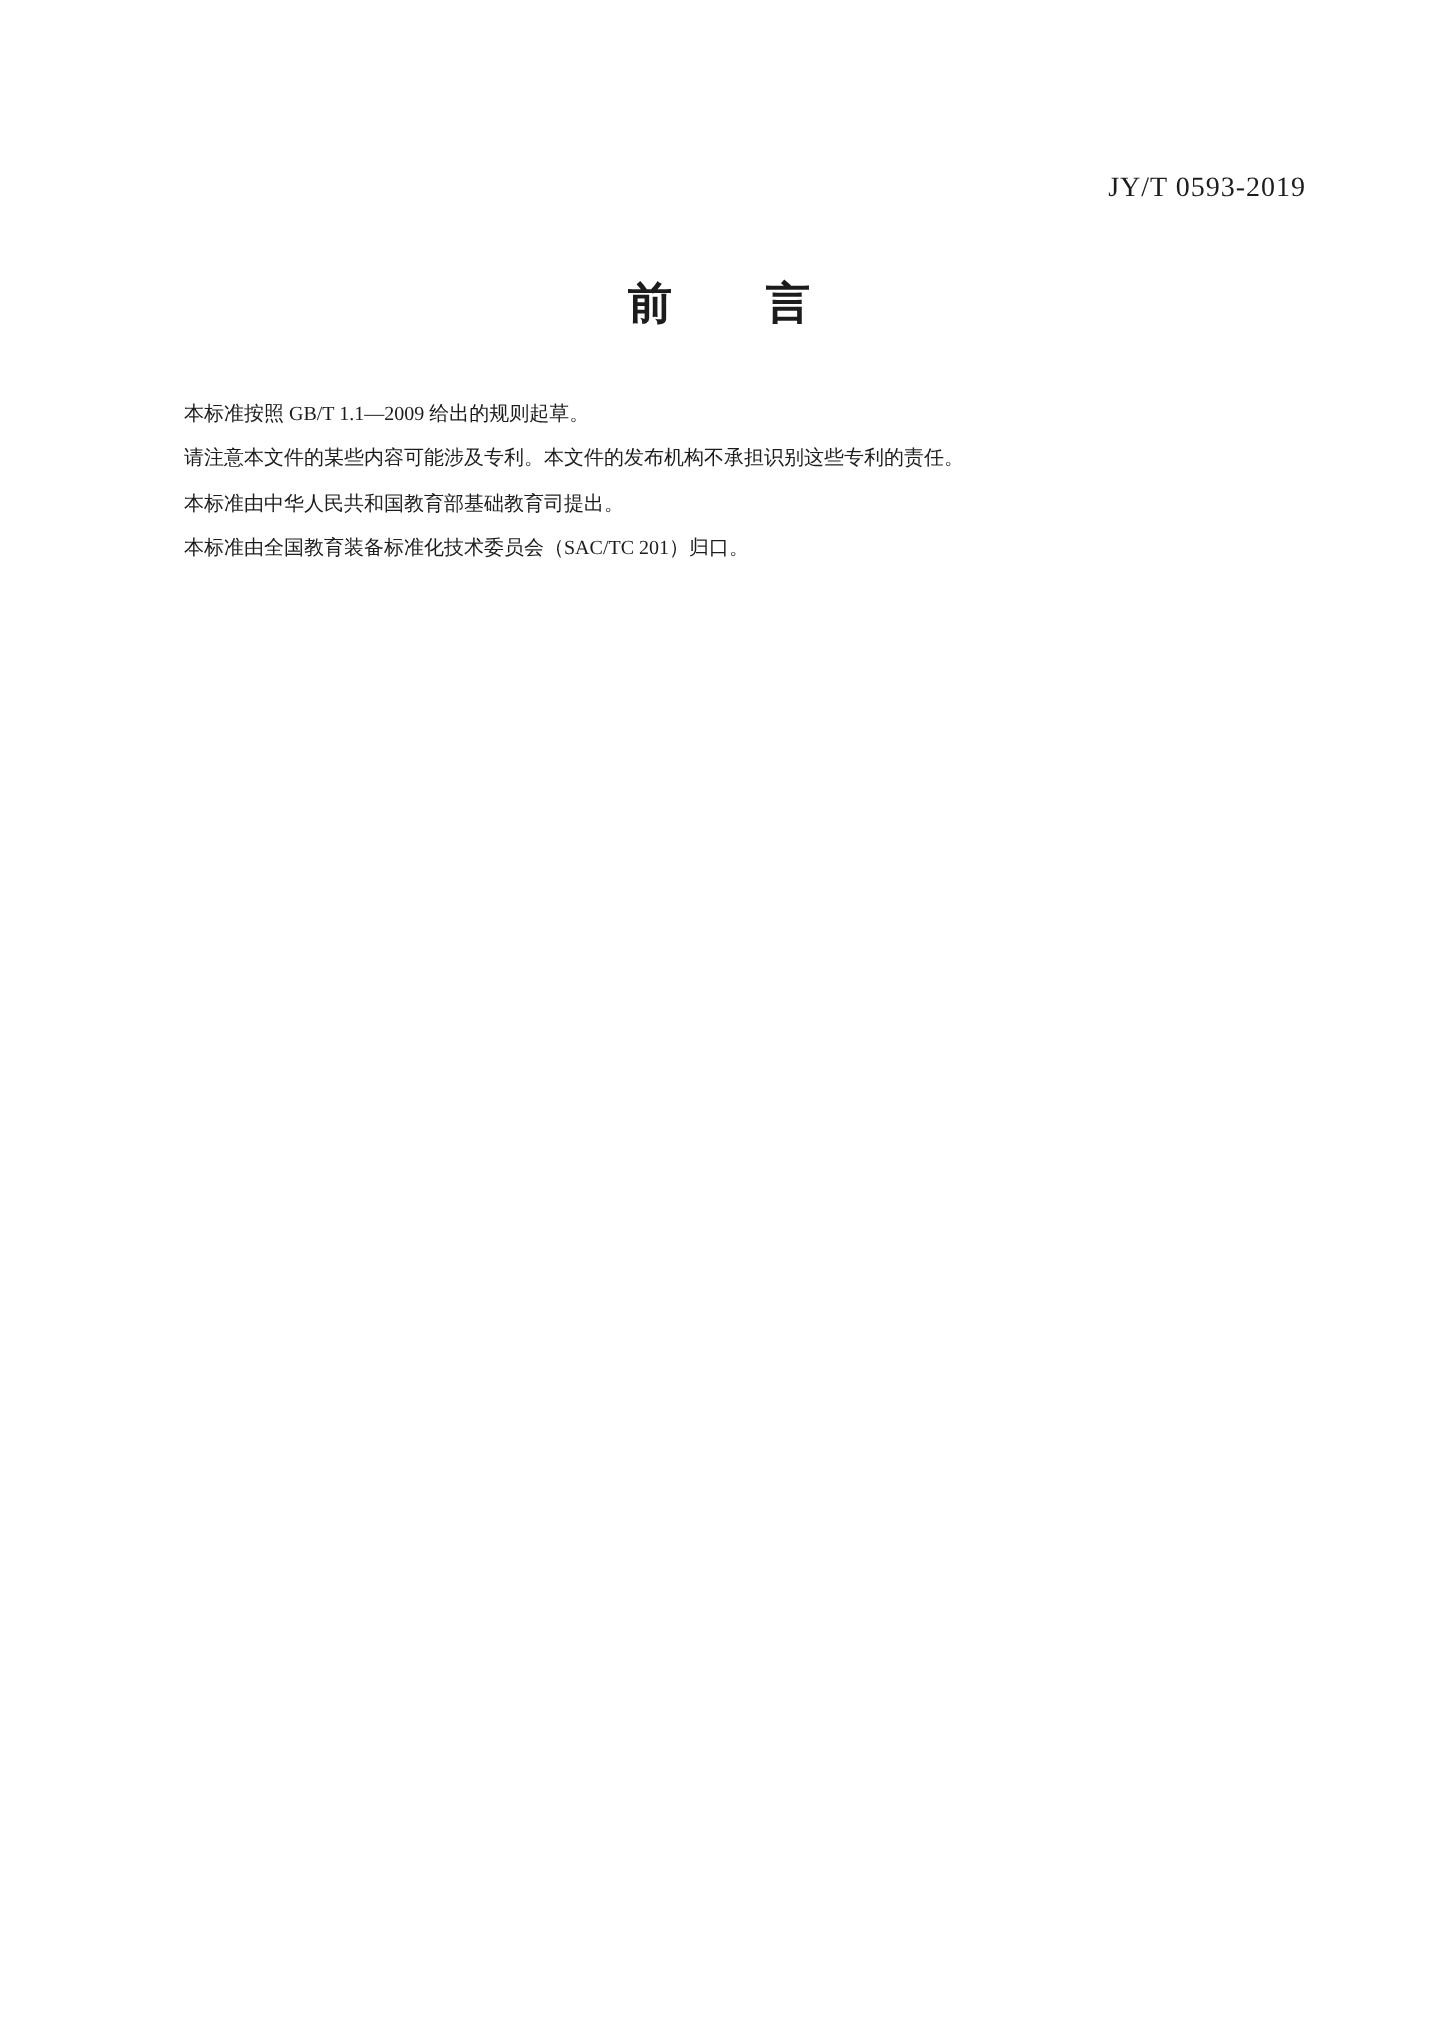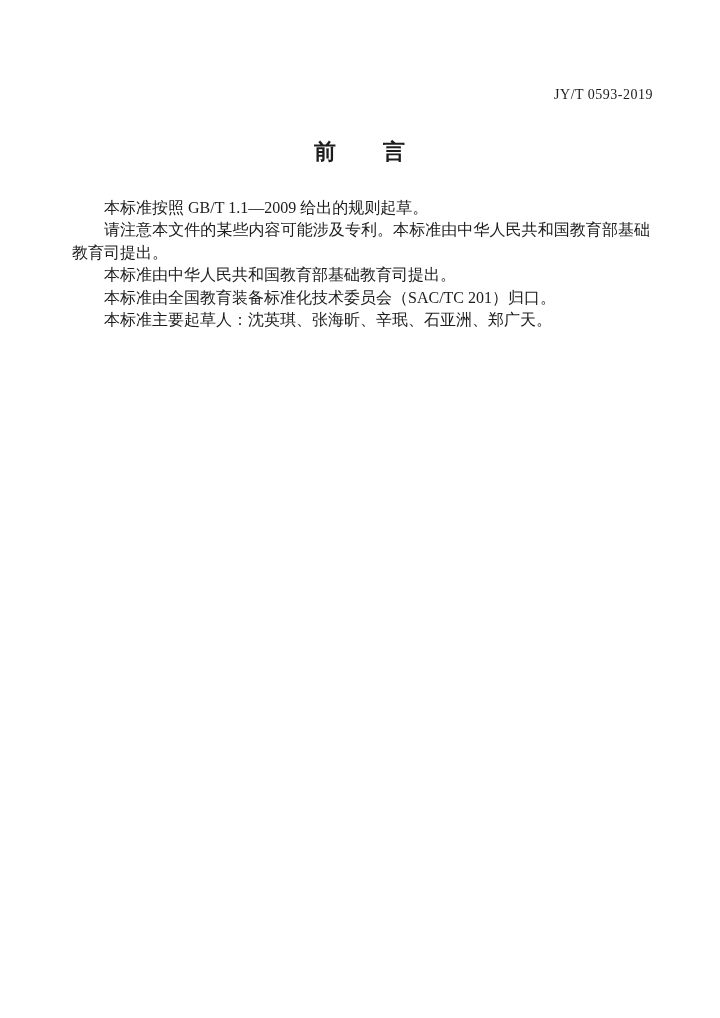--- a/index.html
+++ b/index.html
@@ -35,21 +35,21 @@
     font-weight: 600;
     font-family: "DejaVu Sans", "Liberation Sans", sans-serif;
     color: #1c1c1c;
     letter-spacing: 1px;
   }
   .body-text {
     position: absolute;
     top: 197px;
     left: 72px;
     width: 578px;
-    font-size: 16px;
+    font-size: 10px;
     line-height: 22.4px;
     text-align: justify;
     color: #1c1c1c;
   }
   .body-text p {
     margin: 0;
     padding: 0;
     text-indent: 2em;
   }
   .page-number {
@@ -64,21 +64,20 @@
 <body>
 
 <div class="page">
 
   <div class="doc-number">JY/T 0593-2019</div>
 
   <div class="doc-title">前　　言</div>
 
   <div class="body-text">
     <p>本标准按照 GB/T 1.1—2009 给出的规则起草。</p>
-    <p>请注意本文件的某些内容可能涉及专利。本标准由中华人民共和国教育部基础教育司提出。</p>
+    <p>请注意本文件的某些内容可能涉及专利。本文件的发布机构不承担识别这些专利的责任。</p>
     <p>本标准由中华人民共和国教育部基础教育司提出。</p>
     <p>本标准由全国教育装备标准化技术委员会（SAC/TC 201）归口。</p>
-    <p>本标准主要起草人：沈英琪、张海昕、辛珉、石亚洲、郑广天。</p>
   </div>
 
   <div class="page-number">I</div>
 
 </div>
 
 </body></html>

